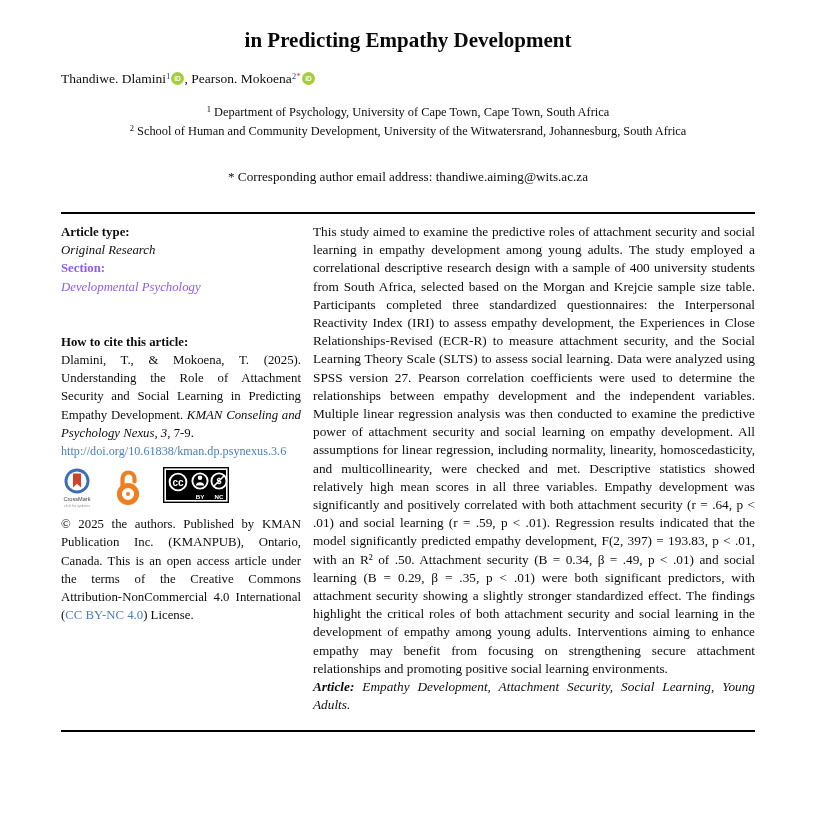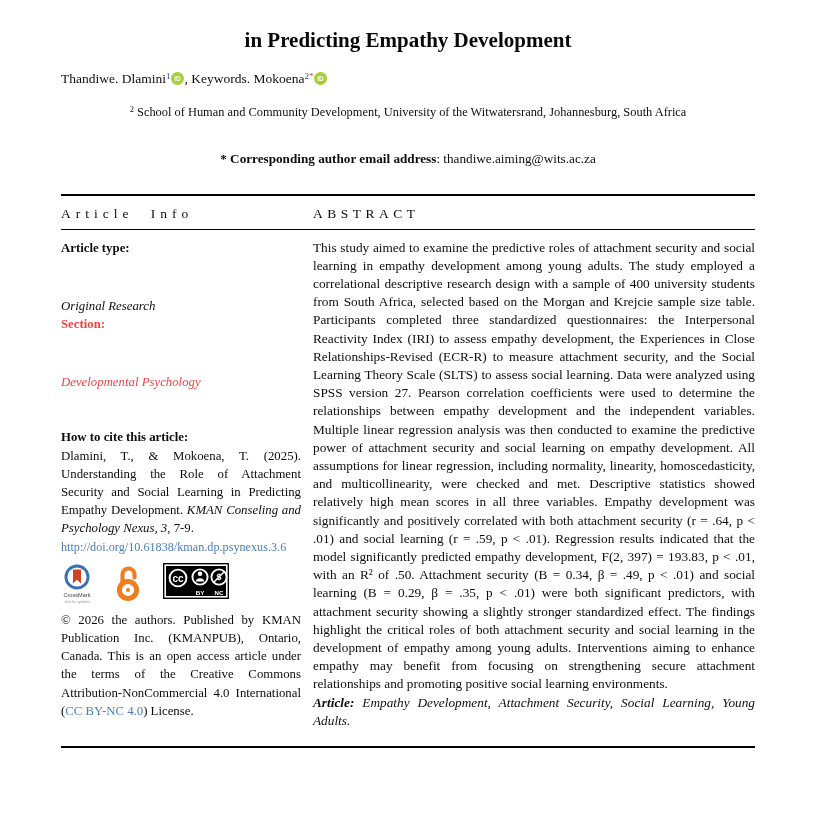--- a/index.html
+++ b/index.html
@@ -25,35 +25,35 @@
   .sup-red  { color: #d0452c; }
   .orcid-badge { display: inline-block; vertical-align: -2px; margin-left: 1px; }
   .affiliations {
     text-align: center; margin-top: 15px;
     font-size: 12.4px; line-height: 17.5px;
   }
   .affil-sup { font-size: 8.5px; position: relative; top: -4px; }
   .corresponding {
     text-align: center; margin-top: 28px; font-size: 13.2px;
   }
-  .corresponding .lbl { font-weight: bold; }
+  .corresponding .lbl { font-weight: normal; }
 
   
   .rule-top { margin-top: 27px; border-top: 2.5px solid #000; }
   .head-row { display: flex; padding: 10px 0 7px 0; border-bottom: 1.3px solid #000; }
   .head-left  { width: 240px; margin-right: 12px; font-size: 13.5px; letter-spacing: 5px; word-spacing: 9px; }
   .head-right { flex: 1; font-size: 13.5px; letter-spacing: 4.5px; }
 
   .body-row { display: flex; min-height: 512px; border-bottom: 2.5px solid #000; padding: 9px 0 16px 0; }
   .col-left  { width: 240px; margin-right: 12px; font-size: 12.8px; line-height: 18.2px; text-align: justify; }
   .col-right { flex: 1; font-size: 13.3px; line-height: 18.2px; text-align: justify; }
 
   .bold { font-weight: bold; }
-  .italic { font-style: italic; margin-top: 40px; }
-  .red { color: #ef4444; }
+  .italic { font-style: italic; }
+  .red { color: #8b5cf6; }
   .link { color: #4a7ebb; }
   .cite-label { margin-top: 37px; }
   .doi { font-size: 12.2px; white-space: nowrap; }
   .icons-row { display: flex; align-items: flex-start; gap: 21px; margin-top: 7px; height: 44px; }
   .copyright { margin-top: 4px; }
   .kw { margin: 0; }
   .kw-label { font-weight: bold; font-style: italic; }
   svg text { font-family: "Liberation Sans", sans-serif; }
 </style>
 </head>
@@ -62,40 +62,37 @@
 <div class="page">
 
   <div class="title">
     <div>in Predicting Empathy Development</div>
   </div>
 
   <div class="authors">
     <span>Thandiwe. Dlamini</span><span class="sup sup-blue">1</span><span class="orcid-badge"><svg width="13" height="13" viewBox="0 0 16 16">
           <circle cx="8" cy="8" r="8" fill="#A6CE39"></circle>
           <text x="8" y="11.2" font-size="8" fill="#ffffff" text-anchor="middle" font-weight="bold">iD</text>
-        </svg></span><span>, </span><span>Keywords. Mokoena</span><span class="sup"><span class="sup-blue">2</span><span class="sup-red">*</span></span><span class="orcid-badge"><svg width="13" height="13" viewBox="0 0 16 16">
+        </svg></span><span>, </span><span>Pearson. Mokoena</span><span class="sup"><span class="sup-blue">2</span><span class="sup-red">*</span></span><span class="orcid-badge"><svg width="13" height="13" viewBox="0 0 16 16">
           <circle cx="8" cy="8" r="8" fill="#A6CE39"></circle>
           <text x="8" y="11.2" font-size="8" fill="#ffffff" text-anchor="middle" font-weight="bold">iD</text>
         </svg></span>
   </div>
 
   <div class="affiliations">
+    <div><span class="affil-sup">1</span><span> Department of Psychology, University of Cape Town, Cape Town, South Africa</span></div>
     <div><span class="affil-sup">2</span><span> School of Human and Community Development, University of the Witwatersrand, Johannesburg, South Africa</span></div>
   </div>
 
   <div class="corresponding">
     <span class="lbl">* Corresponding author email address</span><span>: </span><span>thandiwe.aiming@wits.ac.za</span>
   </div>
 
   <div class="rule-top"></div>
 
-  <div class="head-row">
-    <div class="head-left">Article Info</div>
-    <div class="head-right">ABSTRACT</div>
-  </div>
 
   <div class="body-row">
 
     <div class="col-left">
       <div class="bold">Article type:</div>
       <div class="italic">Original Research</div>
       <div class="bold red">Section:</div>
       <div class="italic red">Developmental Psychology</div>
 
       <div class="bold cite-label">How to cite this article:</div>
@@ -133,21 +130,21 @@
             <text x="37" y="31.5" font-size="6.2" fill="#ffffff" text-anchor="middle" font-weight="bold">BY</text>
             <circle cx="56" cy="14" r="7.6" fill="none" stroke="#ffffff" stroke-width="1.9"></circle>
             <text x="56" y="17.4" font-size="9" fill="#ffffff" text-anchor="middle" font-weight="bold">$</text>
             <line x1="50.8" y1="19.2" x2="61.2" y2="8.8" stroke="#ffffff" stroke-width="1.5"></line>
             <text x="56" y="31.5" font-size="6.2" fill="#ffffff" text-anchor="middle" font-weight="bold">NC</text>
           </svg>
         </span>
       </div>
 
       <div class="copyright">
-        <span>© 2026 the authors. Published by KMAN Publication Inc. (KMANPUB), Ontario, Canada. This is an open access article under the terms of the Creative Commons Attribution-NonCommercial 4.0 International (</span><span class="link">CC BY-NC 4.0</span><span>) License.</span>
+        <span>© 2025 the authors. Published by KMAN Publication Inc. (KMANPUB), Ontario, Canada. This is an open access article under the terms of the Creative Commons Attribution-NonCommercial 4.0 International (</span><span class="link">CC BY-NC 4.0</span><span>) License.</span>
       </div>
     </div>
 
     <div class="col-right">
       <p>This study aimed to examine the predictive roles of attachment security and social learning in empathy development among young adults. The study employed a correlational descriptive research design with a sample of 400 university students from South Africa, selected based on the Morgan and Krejcie sample size table. Participants completed three standardized questionnaires: the Interpersonal Reactivity Index (IRI) to assess empathy development, the Experiences in Close Relationships-Revised (ECR-R) to measure attachment security, and the Social Learning Theory Scale (SLTS) to assess social learning. Data were analyzed using SPSS version 27. Pearson correlation coefficients were used to determine the relationships between empathy development and the independent variables. Multiple linear regression analysis was then conducted to examine the predictive power of attachment security and social learning on empathy development. All assumptions for linear regression, including normality, linearity, homoscedasticity, and multicollinearity, were checked and met. Descriptive statistics showed relatively high mean scores in all three variables. Empathy development was significantly and positively correlated with both attachment security (r = .64, p &lt; .01) and social learning (r = .59, p &lt; .01). Regression results indicated that the model significantly predicted empathy development, F(2, 397) = 193.83, p &lt; .01, with an R² of .50. Attachment security (B = 0.34, β = .49, p &lt; .01) and social learning (B = 0.29, β = .35, p &lt; .01) were both significant predictors, with attachment security showing a slightly stronger standardized effect. The findings highlight the critical roles of both attachment security and social learning in the development of empathy among young adults. Interventions aiming to enhance empathy may benefit from focusing on strengthening secure attachment relationships and promoting positive social learning environments.</p>
       <p class="kw">
         <span class="kw-label">Article:</span><span class="italic"> Empathy Development, Attachment Security, Social Learning, Young Adults.</span>
       </p>
     </div>
 

